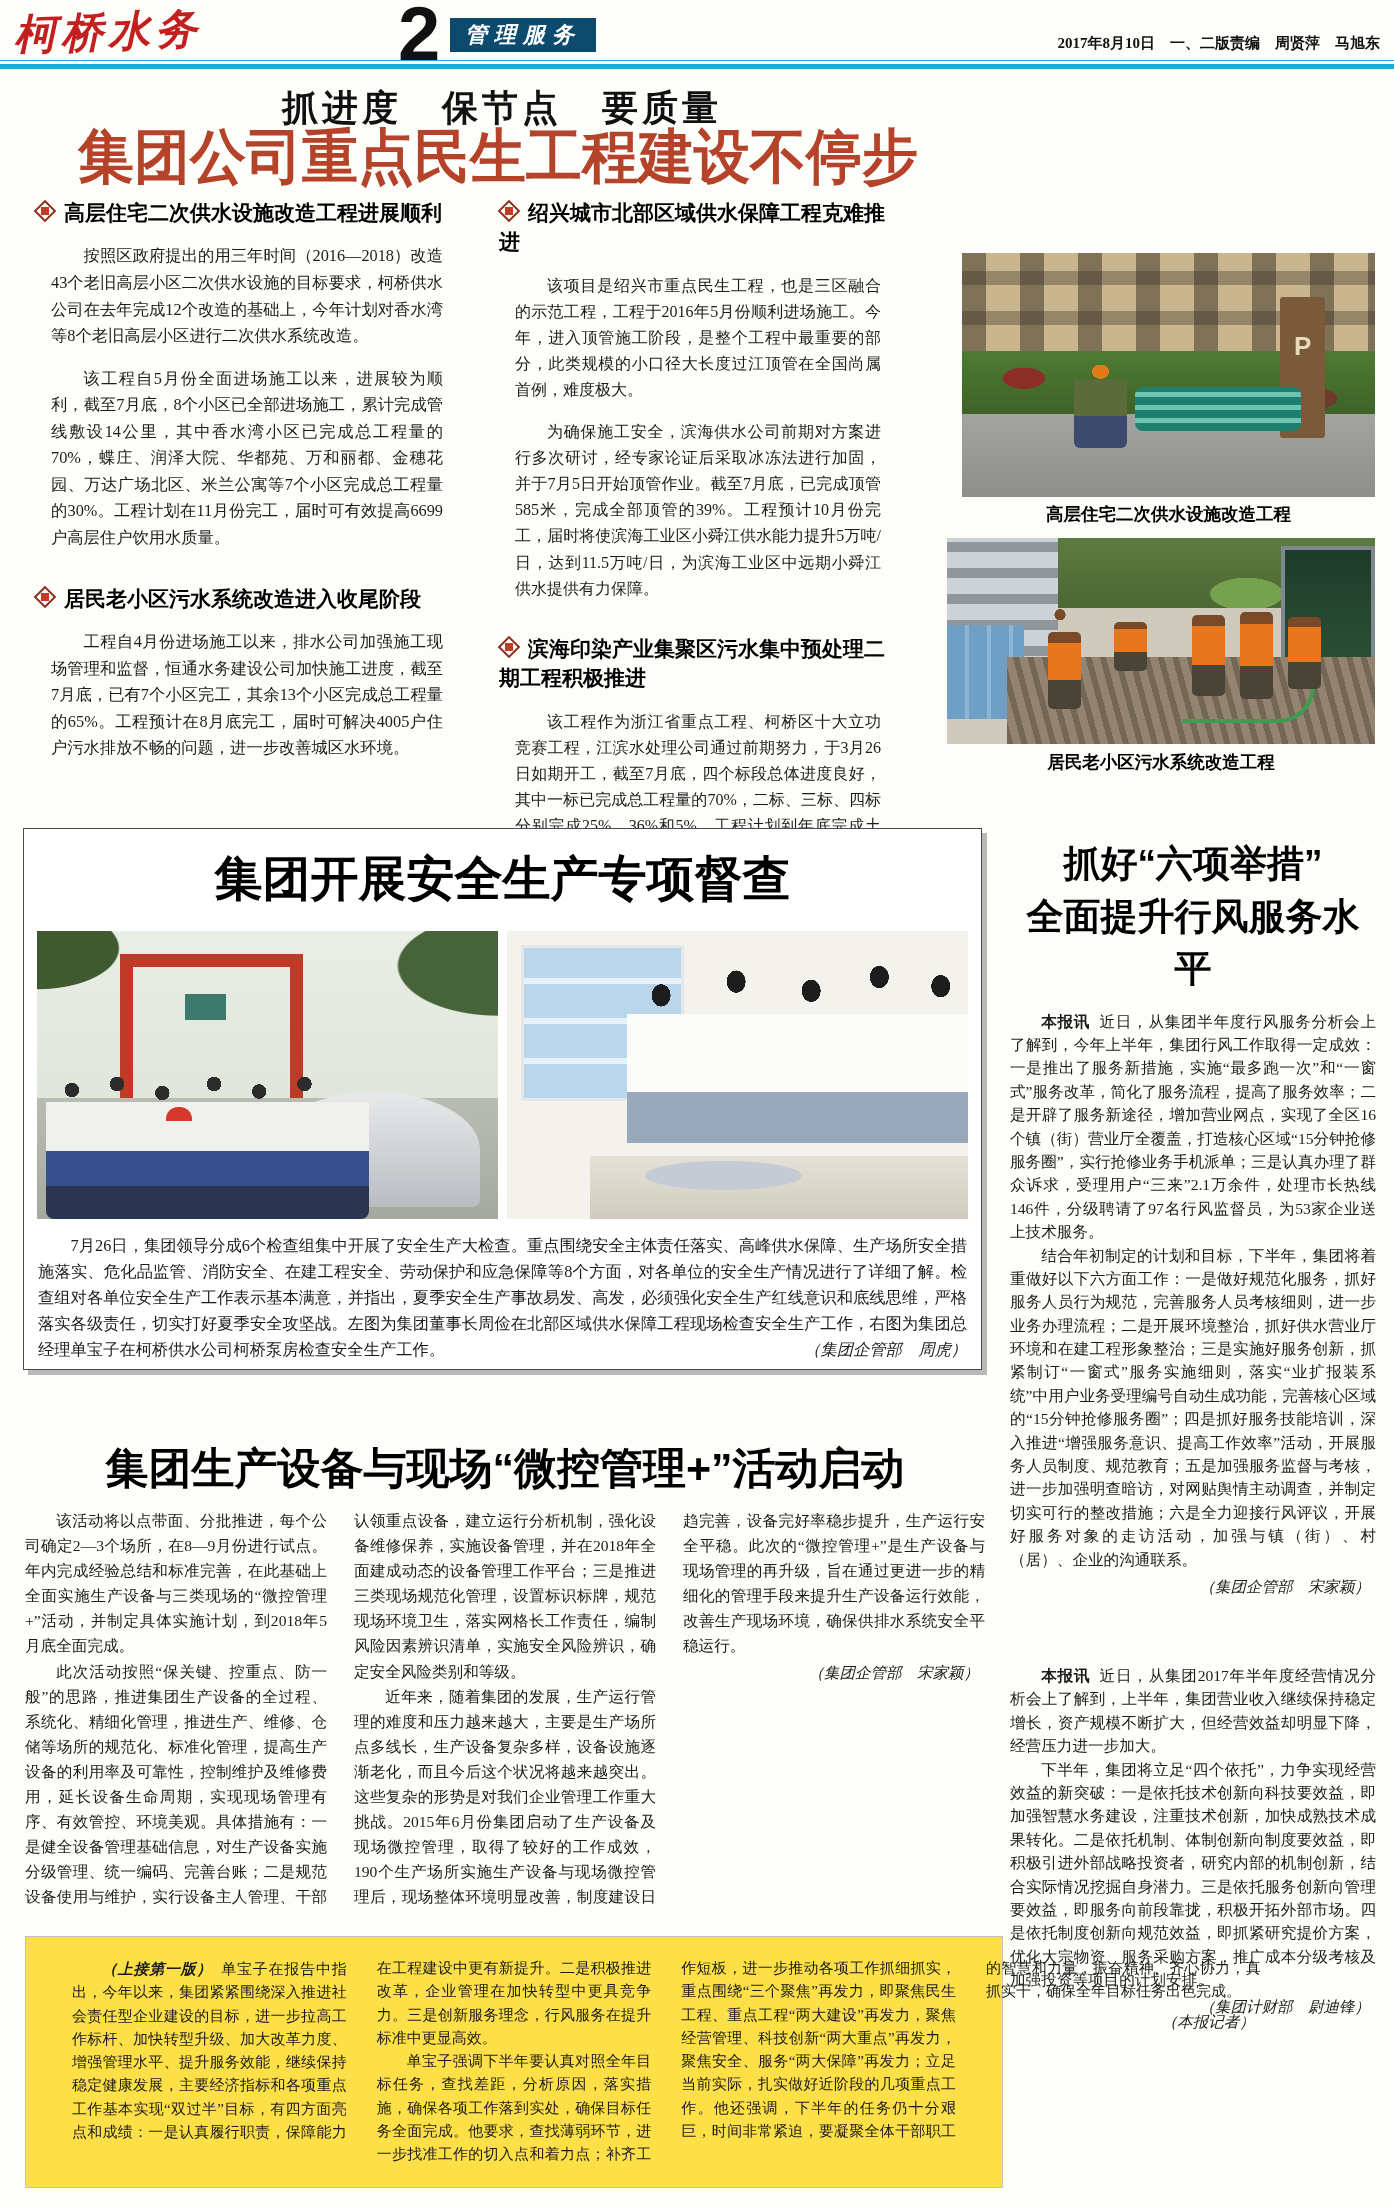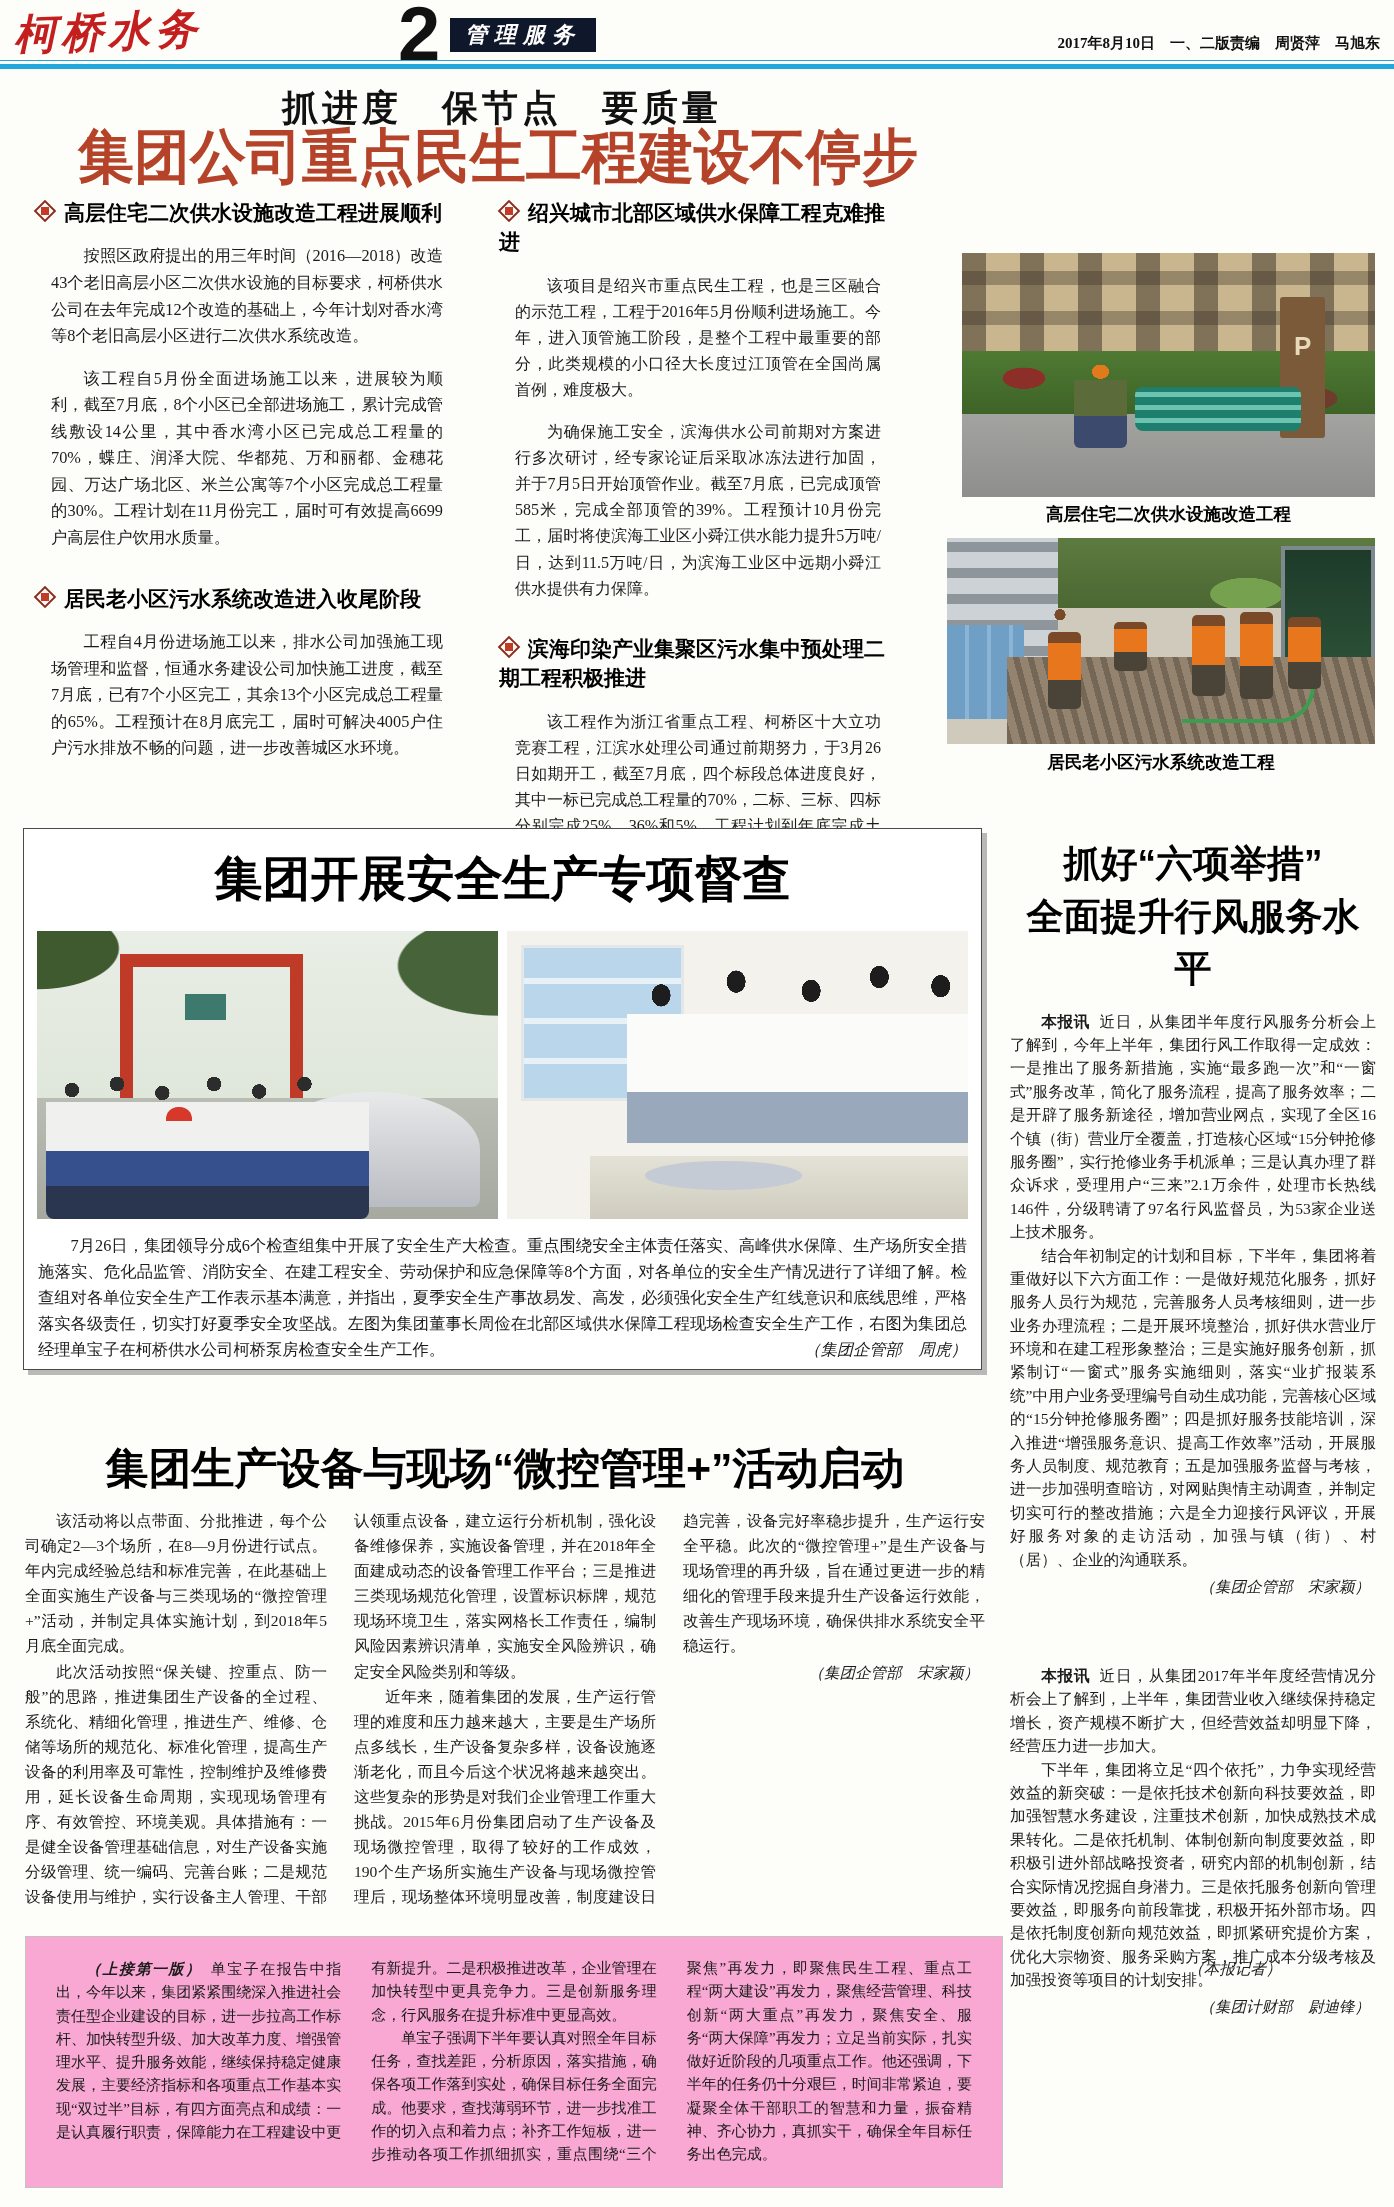--- a/index.html
+++ b/index.html
@@ -4,21 +4,21 @@
 <style>
   html,body{margin:0;padding:0;background:#e8e8e8;}
   #page{position:relative;width:1394px;height:2207px;background:#fdfdfa;margin:0 auto;
         font-family:"Liberation Serif",serif;color:#1b1b1b;overflow:hidden;}
   .abs{position:absolute;}
 
   
   .masthead{left:14px;top:4px;font-family:"DejaVu Serif",serif;font-style:italic;font-weight:bold;
             font-size:42px;color:#c41f1f;letter-spacing:5px;transform:rotate(-2deg);}
   .page-num{left:398px;top:-10px;font-family:"Liberation Sans",sans-serif;font-weight:900;font-size:76px;color:#111;}
-  .section-tag{left:450px;top:18px;height:34px;line-height:34px;padding:0 15px;background:#0f172a;
+  .section-tag{left:450px;top:18px;height:34px;line-height:34px;padding:0 15px;background:#0c4a6e;
                color:#fff;font-family:"Liberation Sans",sans-serif;font-style:italic;font-weight:bold;
                font-size:22px;letter-spacing:7px;}
   .dateline{right:14px;top:34px;font-size:15px;font-weight:bold;color:#111;}
   .rule-thin{left:0;right:0;top:60px;height:1px;background:#22a7dd;}
   .rule-thick{left:0;right:0;top:64px;height:5px;background:#22a7dd;}
 
   
   .kicker{left:28px;top:84px;width:948px;text-align:center;font-family:"Liberation Sans",sans-serif;
           font-weight:900;font-size:36px;color:#111;letter-spacing:4px;}
   .main-headline{left:8px;top:120px;width:980px;text-align:center;font-family:"Liberation Sans",sans-serif;
@@ -142,22 +142,22 @@
 
   
   .b-head{left:25px;top:1440px;width:960px;text-align:center;font-family:"Liberation Sans",sans-serif;
           font-weight:900;font-size:43px;color:#000;}
   .b-cols{left:25px;top:1508px;width:960px;height:404px;column-count:3;column-gap:27px;column-fill:auto;
           font-size:15.6px;line-height:1.61;text-align:justify;}
   .b-cols p{margin:0;text-indent:2em;}
   .b-cols .sig{margin-top:2px;}
 
   
-  .cont-box{left:25px;top:1936px;width:978px;height:252px;background:#f9a8d4;border:1px solid #c2c2c0;
-            box-sizing:border-box;padding:20px 30px;column-count:3;column-gap:30px;column-fill:auto;
+  .cont-box{left:25px;top:1936px;width:978px;height:252px;background:#fde047;border:1px solid #c2c2c0;
+            box-sizing:border-box;padding:20px 46px;column-count:3;column-gap:30px;column-fill:auto;
             font-size:15px;line-height:1.55;text-align:justify;}
   .cont-box p{margin:0;text-indent:2em;}
   .cont-box .lead-in{font-style:italic;}
 </style>
 </head>
 <body>
 
 <div id="page">
 
   <div class="abs masthead">柯桥水务</div>

